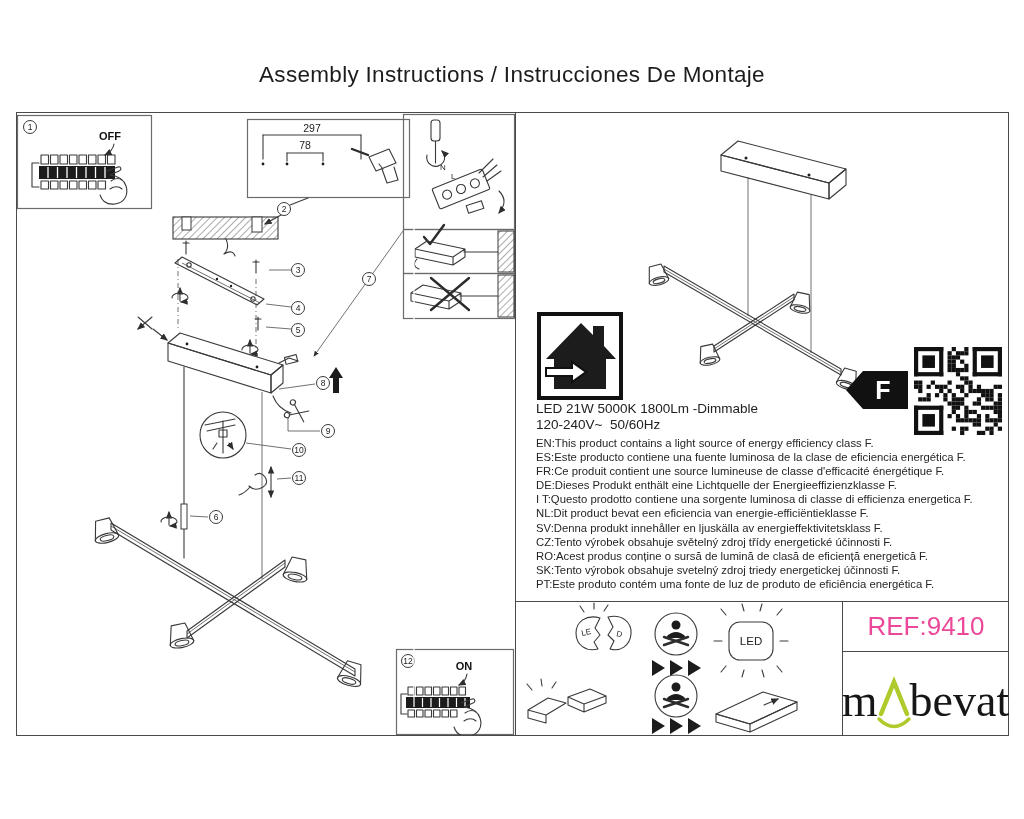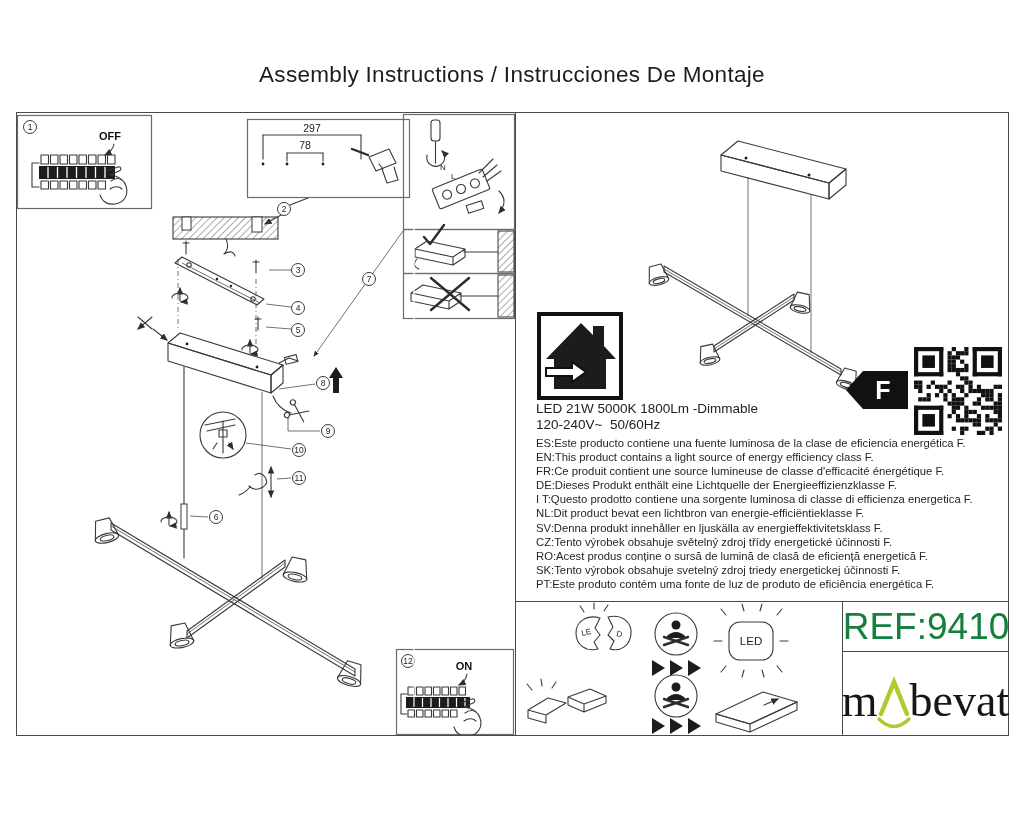--- a/index.html
+++ b/index.html
@@ -17,21 +17,21 @@
   .f-arrow{position:absolute;left:329px;top:256px;}
   .qr{position:absolute;left:398px;top:234px;}
   .specs{position:absolute;left:20px;top:288px;width:470px;}
   .spec-big{font-size:13.5px;line-height:16px;color:#222;white-space:pre;}
   .lang{font-size:11.3px;line-height:14.1px;color:#262626;white-space:nowrap;}
   .icons-area{position:absolute;left:0;top:488px;width:326px;height:134px;
               border-top:1px solid #4a4a4a;}
   .ref-box{position:absolute;left:326px;top:488px;width:166px;height:49px;
            border-top:1px solid #4a4a4a;border-left:1px solid #4a4a4a;
            display:flex;align-items:center;justify-content:center;}
-  .ref-text{font-size:37px;color:#15803d;}
+  .ref-text{font-size:26px;color:#ec4899;}
   .brand-box{position:absolute;left:326px;top:538px;width:166px;height:84px;
              border-top:1px solid #4a4a4a;border-left:1px solid #4a4a4a;
              display:flex;align-items:flex-end;justify-content:center;padding-bottom:14px;box-sizing:border-box;}
   .brand{display:flex;align-items:flex-end;font-family:"Liberation Serif",serif;
          font-size:46px;line-height:40px;color:#161616;}
   .brand svg{margin:0 -3px -13px -3px;}
   
   .ln{fill:none;stroke:#3a3a3a;stroke-width:1.1;stroke-linecap:round;stroke-linejoin:round;}
   .ln2{fill:none;stroke:#2c2c2c;stroke-width:2.4;stroke-linecap:round;stroke-linejoin:round;}
   .thin{fill:none;stroke:#4c4c4c;stroke-width:.8;}
@@ -494,26 +494,26 @@
             <rect x="15" y="20" width="1" height="1"></rect>
             <rect x="16" y="20" width="1" height="1"></rect>
             <rect x="18" y="20" width="1" height="1"></rect>
           </g>
       </svg>
 
       <div class="specs">
         <div class="spec-big">LED 21W 5000K 1800Lm -Dimmable</div>
         <div class="spec-big">120-240V~  50/60Hz</div>
         <div style="height:3px"></div>
+        <div class="lang">EN:This product contains a light source of energy efficiency class F.</div>
         <div class="lang">ES:Este producto contiene una fuente luminosa de la clase de eficiencia energética F.</div>
-        <div class="lang">EN:This product contains a light source of energy efficiency class F.</div>
         <div class="lang">FR:Ce produit contient une source lumineuse de classe d'efficacité énergétique F.</div>
         <div class="lang">DE:Dieses Produkt enthält eine Lichtquelle der Energieeffizienzklasse F.</div>
         <div class="lang">I T:Questo prodotto contiene una sorgente luminosa di classe di efficienza energetica F.</div>
-        <div class="lang">NL:Dit product bevat een lichtbron van energie-efficiëntieklasse F.</div>
+        <div class="lang">NL:Dit product bevat een eficiencia van energie-efficiëntieklasse F.</div>
         <div class="lang">SV:Denna produkt innehåller en ljuskälla av energieffektivitetsklass F.</div>
         <div class="lang">CZ:Tento výrobek obsahuje světelný zdroj třídy energetické účinnosti F.</div>
         <div class="lang">RO:Acest produs conține o sursă de lumină de clasă de eficiență energetică F.</div>
         <div class="lang">SK:Tento výrobok obsahuje svetelný zdroj triedy energetickej účinnosti F.</div>
         <div class="lang">PT:Este produto contém uma fonte de luz de produto de eficiência energética F.</div>
       </div>
 
       <div class="icons-area">
         <svg width="326" height="133" viewBox="0 0 326 133">
           <defs>

